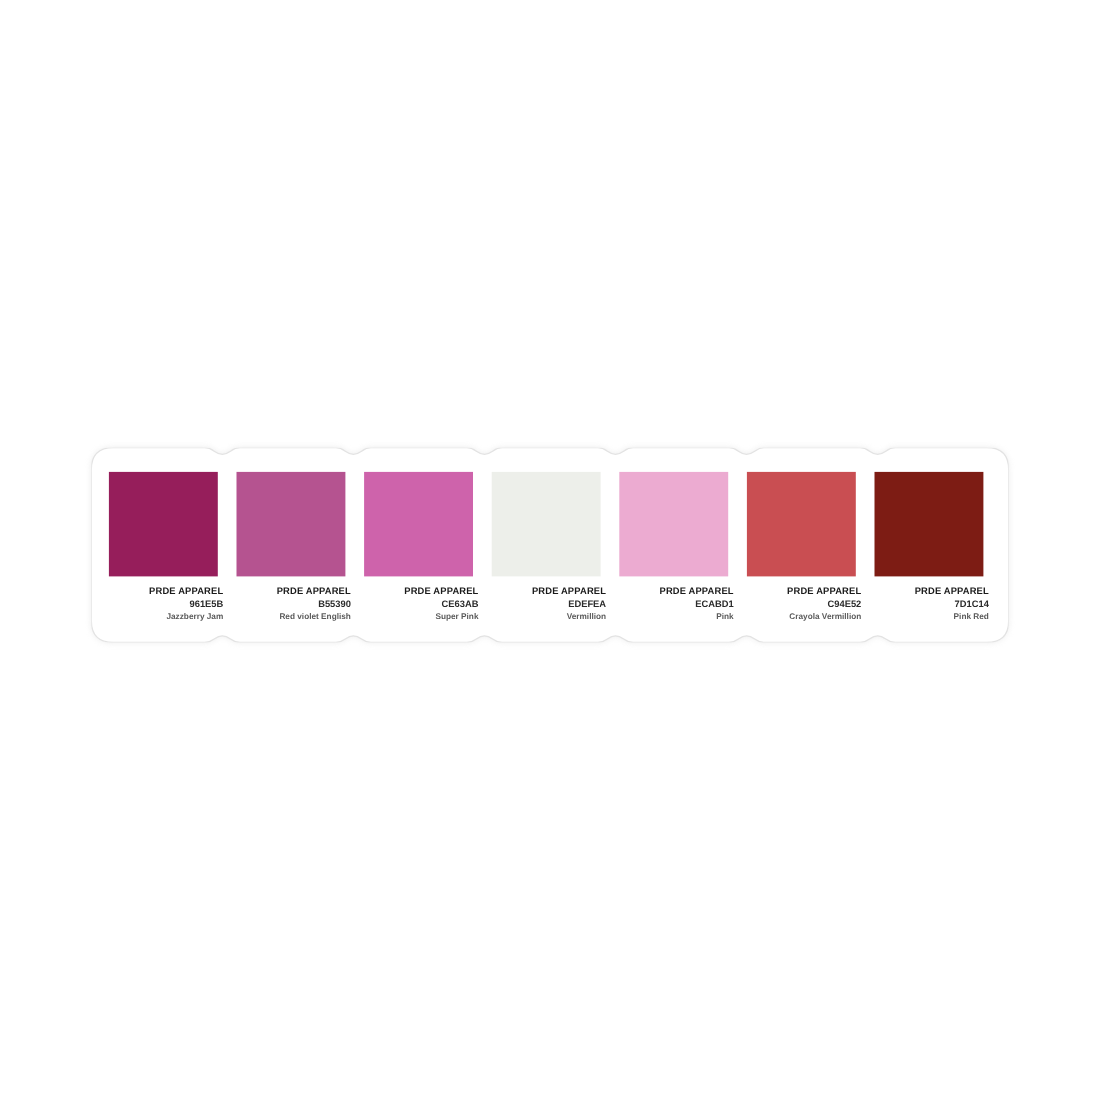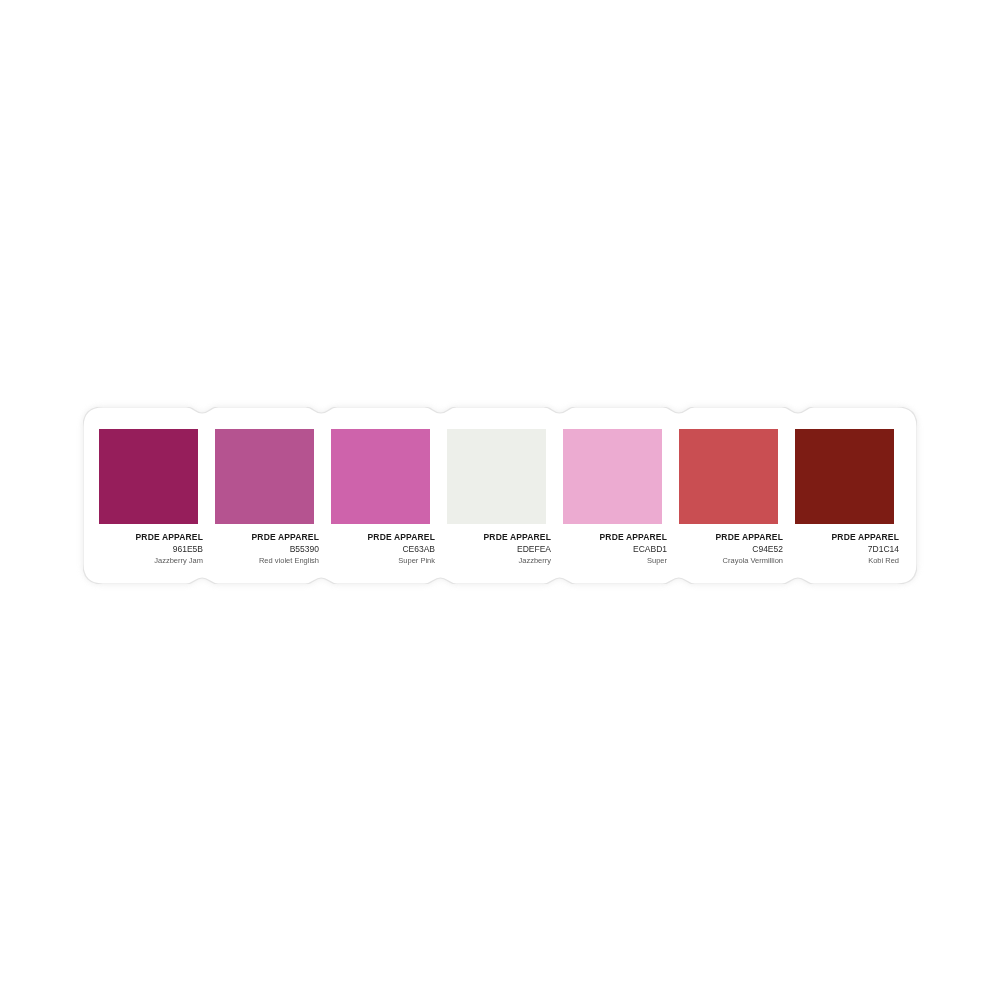--- a/index.html
+++ b/index.html
@@ -81,29 +81,29 @@
     font-size: 8.5px;
     font-weight: bold;
     color: #1a1a1a;
     letter-spacing: 0.15px;
     line-height: 11px;
     white-space: nowrap;
   }
 
   .hex {
     font-size: 8.5px;
-    font-weight: normal;
+    font-weight: bold;
     color: #2b2b2b;
     line-height: 12px;
     white-space: nowrap;
   }
 
   .cname {
     font-size: 7.5px;
-    font-weight: normal;
+    font-weight: bold;
     color: #5a5a5a;
     line-height: 12px;
     white-space: nowrap;
   }
 </style>
 </head>
 <body>
 
 <div id="sticker-wrap">
 
@@ -141,45 +141,45 @@
       <div class="hex">CE63AB</div>
       <div class="cname">Super Pink</div>
     </div>
   </div>
 
   <div class="card">
     <div class="swatch" style="background: rgb(237, 239, 234);"></div>
     <div class="meta">
       <div class="brand">PRDE APPAREL</div>
       <div class="hex">EDEFEA</div>
-      <div class="cname">Jazzberry</div>
+      <div class="cname">Vermillion</div>
     </div>
   </div>
 
   <div class="card">
     <div class="swatch" style="background: rgb(236, 171, 209);"></div>
     <div class="meta">
       <div class="brand">PRDE APPAREL</div>
       <div class="hex">ECABD1</div>
-      <div class="cname">Super</div>
+      <div class="cname">Pink</div>
     </div>
   </div>
 
   <div class="card">
     <div class="swatch" style="background: rgb(201, 78, 82);"></div>
     <div class="meta">
       <div class="brand">PRDE APPAREL</div>
       <div class="hex">C94E52</div>
       <div class="cname">Crayola Vermillion</div>
     </div>
   </div>
 
   <div class="card">
     <div class="swatch" style="background: rgb(125, 28, 20);"></div>
     <div class="meta">
       <div class="brand">PRDE APPAREL</div>
       <div class="hex">7D1C14</div>
-      <div class="cname">Kobi Red</div>
+      <div class="cname">Pink Red</div>
     </div>
   </div>
 </div>
 
 </div>
 
 </body></html>

